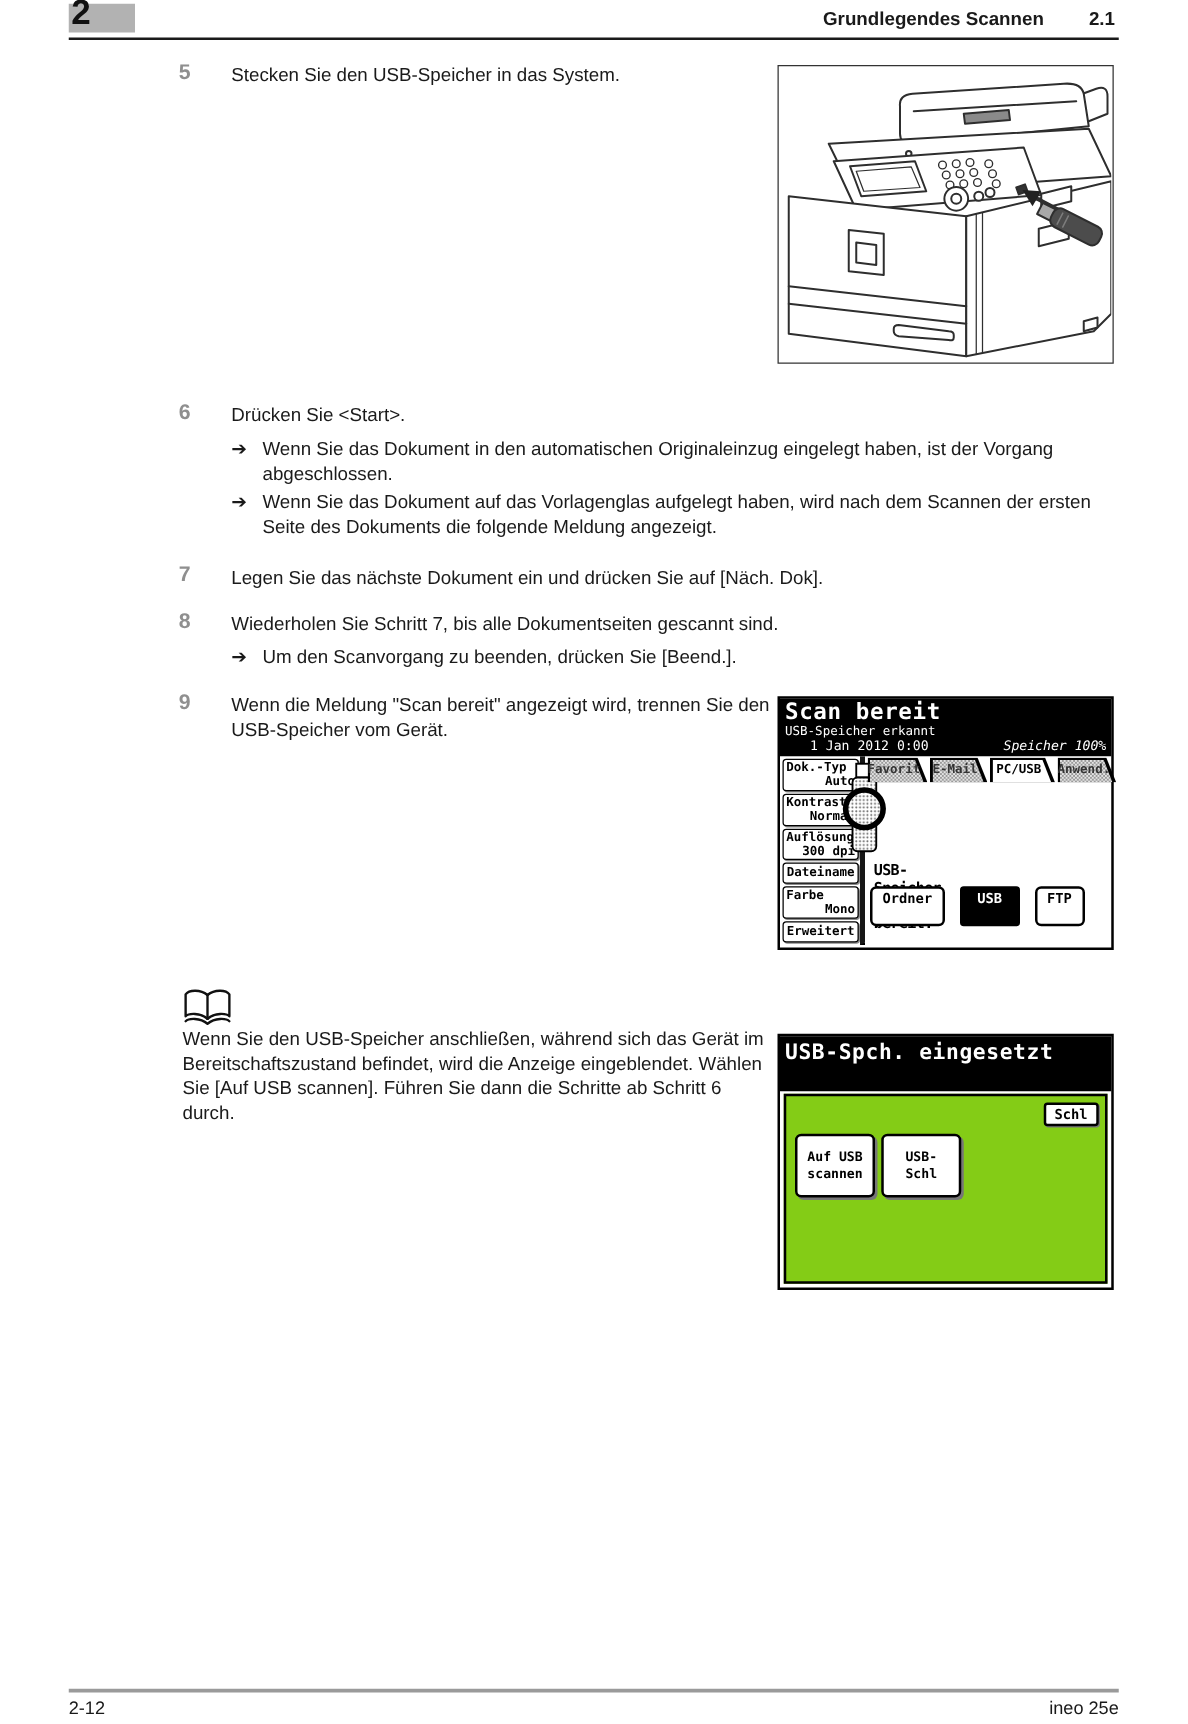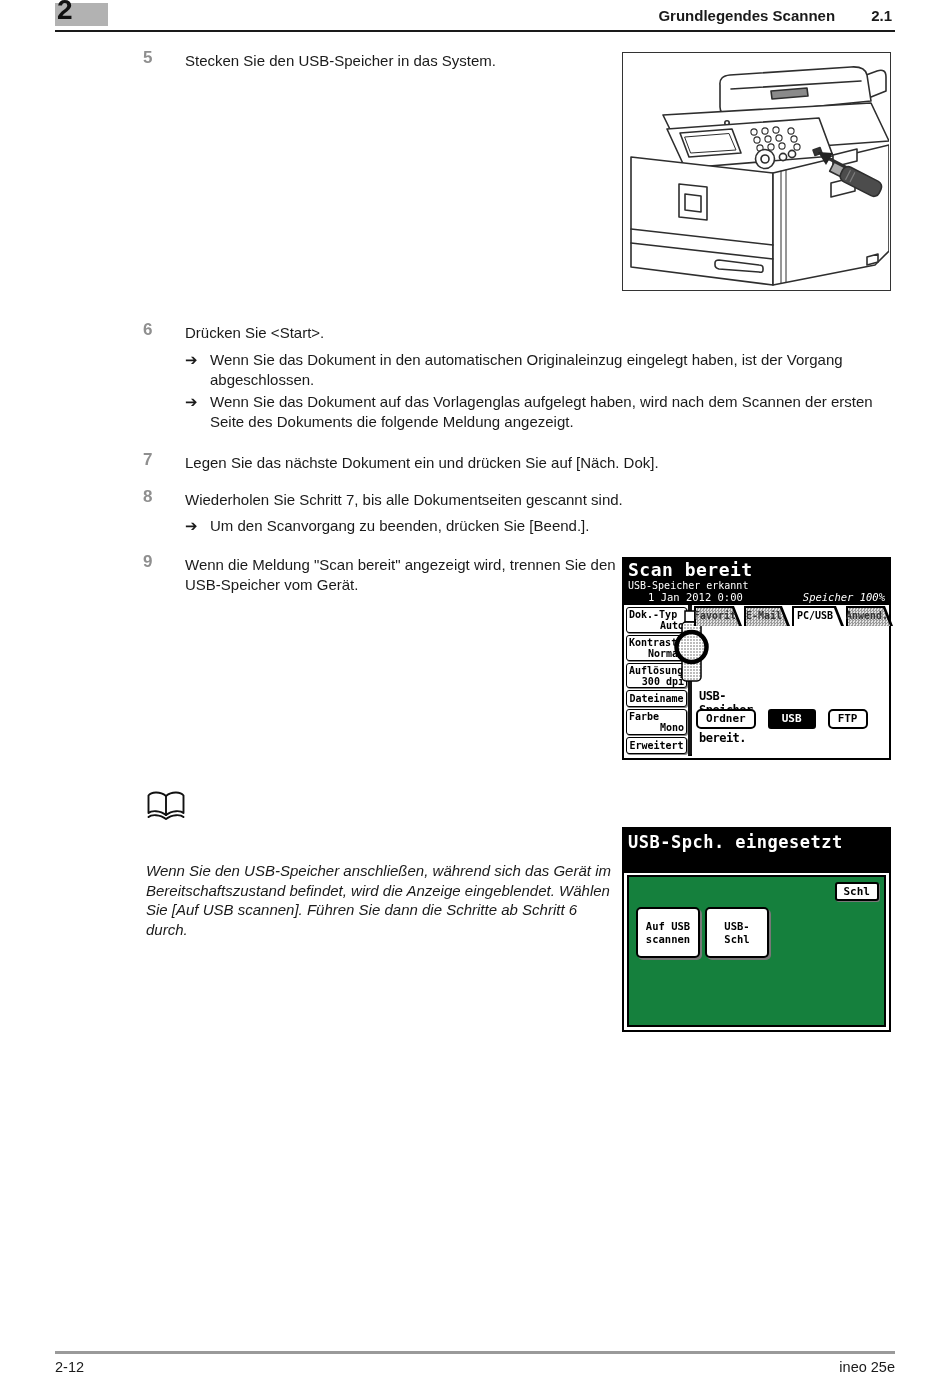--- a/index.html
+++ b/index.html
@@ -18,21 +18,21 @@
   
   .step-num{font-size:17px;font-weight:bold;color:#8f8f8f;width:30px;}
   .step-text{font-size:15px;line-height:19.5px;}
   .bullet{display:flex;font-size:15px;line-height:19.5px;}
   .bullet .arr{width:25px;flex:0 0 25px;}
 
   
   .figure{border:1.6px solid #333;box-sizing:border-box;background:#fff;}
 
   
-  .note-text{font-size:15px;font-style:italic;line-height:19.5px;margin-top:39px;}
+  .note-text{font-size:15px;line-height:19.5px;}
 
   
   .lcd{box-sizing:border-box;border:2px solid #000;background:#fff;
        font-family:"DejaVu Sans Mono",monospace;color:#000;}
   .lcd1-header{background:#000;color:#fff;height:46px;padding:1px 4px 0 4px;box-sizing:border-box;}
   .lcd1-title{font-size:18px;font-weight:bold;line-height:20px;letter-spacing:0.5px;}
   .lcd1-sub{font-size:10px;line-height:11px;}
   .lcd1-daterow{font-size:10.5px;line-height:13px;display:flex;}
   .lcd1-daterow .dt{margin-left:20px;}
   .lcd1-daterow .mem{margin-left:auto;font-style:italic;}
@@ -40,37 +40,37 @@
   .leftcol{width:64px;box-sizing:border-box;padding:2px 1px 2px 2px;display:flex;flex-direction:column;gap:2px;}
   .lbtn{box-sizing:border-box;border:1.5px solid #000;border-radius:3px;box-shadow:1px 1px 0 #8a8a8a;
         background:#fff;font-size:10px;font-weight:bold;padding:1px 2px;overflow:hidden;}
   .lbtn.two{height:26px;}
   .lbtn.one{height:17px;display:flex;align-items:center;justify-content:center;}
   .lbtn .val{display:block;text-align:right;}
   .rightcol{flex:1;display:flex;flex-direction:row;min-width:0;}
   .lcd1-main{flex:1;position:relative;border-left:4px solid #161616;border-bottom:2px solid #000;box-sizing:border-box;background:#fff;}
   .lcd1-msg{position:absolute;left:7px;top:84px;font-size:12px;font-weight:bold;letter-spacing:-0.5px;}
   .destrow{position:absolute;left:4px;top:104px;display:flex;gap:12px;align-items:center;}
-  .dbtn{box-sizing:border-box;height:20px;line-height:16px;border:2px solid #000;border-radius:5px;
+  .dbtn{box-sizing:border-box;height:32px;line-height:16px;border:2px solid #000;border-radius:5px;
         padding:0 8px;font-size:11px;font-weight:bold;background:#fff;}
   .dbtn.active{background:#000;color:#fff;border-radius:3px;padding:0 12px;}
   .tabsrow{height:22px;display:flex;gap:2px;padding:1px 1px 1px 2px;box-sizing:border-box;align-items:stretch;}
   .tab{position:relative;clip-path:polygon(0 0,calc(100% - 8px) 0,100% 100%,0 100%);background:#000;}
   .tab::before{content:"";position:absolute;left:2px;top:2px;right:3px;bottom:0;
                clip-path:polygon(0 0,calc(100% - 7px) 0,100% 100%,0 100%);}
   .tab.inactive::before{background:repeating-conic-gradient(#9a9a9a 0% 25%,#e3e3e3 0% 50%);background-size:3px 3px;}
   .tab.active::before{background:#fff;}
   .tab span{position:relative;z-index:1;display:block;text-align:center;font-size:10px;font-weight:bold;
             line-height:20px;padding-right:6px;color:#333;}
   .tab.active span{color:#000;}
   .t1{width:48px;}.t2{width:46px;}.t3{width:52px;}.t4{width:47px;}
 
   .lcd2-header{background:#000;color:#fff;height:44px;box-sizing:border-box;padding:3px 4px;}
   .lcd2-title{font-size:17px;font-weight:bold;letter-spacing:0.5px;}
-  .lcd2-content{position:absolute;left:3px;right:3px;top:46px;bottom:3px;border:2px solid #000;background:#15803d;}
+  .lcd2-content{position:absolute;left:3px;right:3px;top:46px;bottom:3px;border:2px solid #000;background:#84cc16;}
   .schl{position:absolute;top:5px;right:5px;border:2px solid #000;border-radius:3px;box-shadow:1px 1px 0 #777;
         font-size:11px;font-weight:bold;line-height:13px;padding:1px 7px;background:#fff;}
   .lcd2-btns{position:absolute;left:7px;top:30px;display:flex;gap:5px;}
   .bigbtn{box-sizing:border-box;width:64px;height:51px;border:2px solid #000;border-radius:5px;
           box-shadow:2px 2px 0 #777;background:#fff;font-size:10.5px;font-weight:bold;line-height:13px;
           display:flex;flex-direction:column;align-items:center;justify-content:center;}
 </style>
 </head>
 <body>
 

